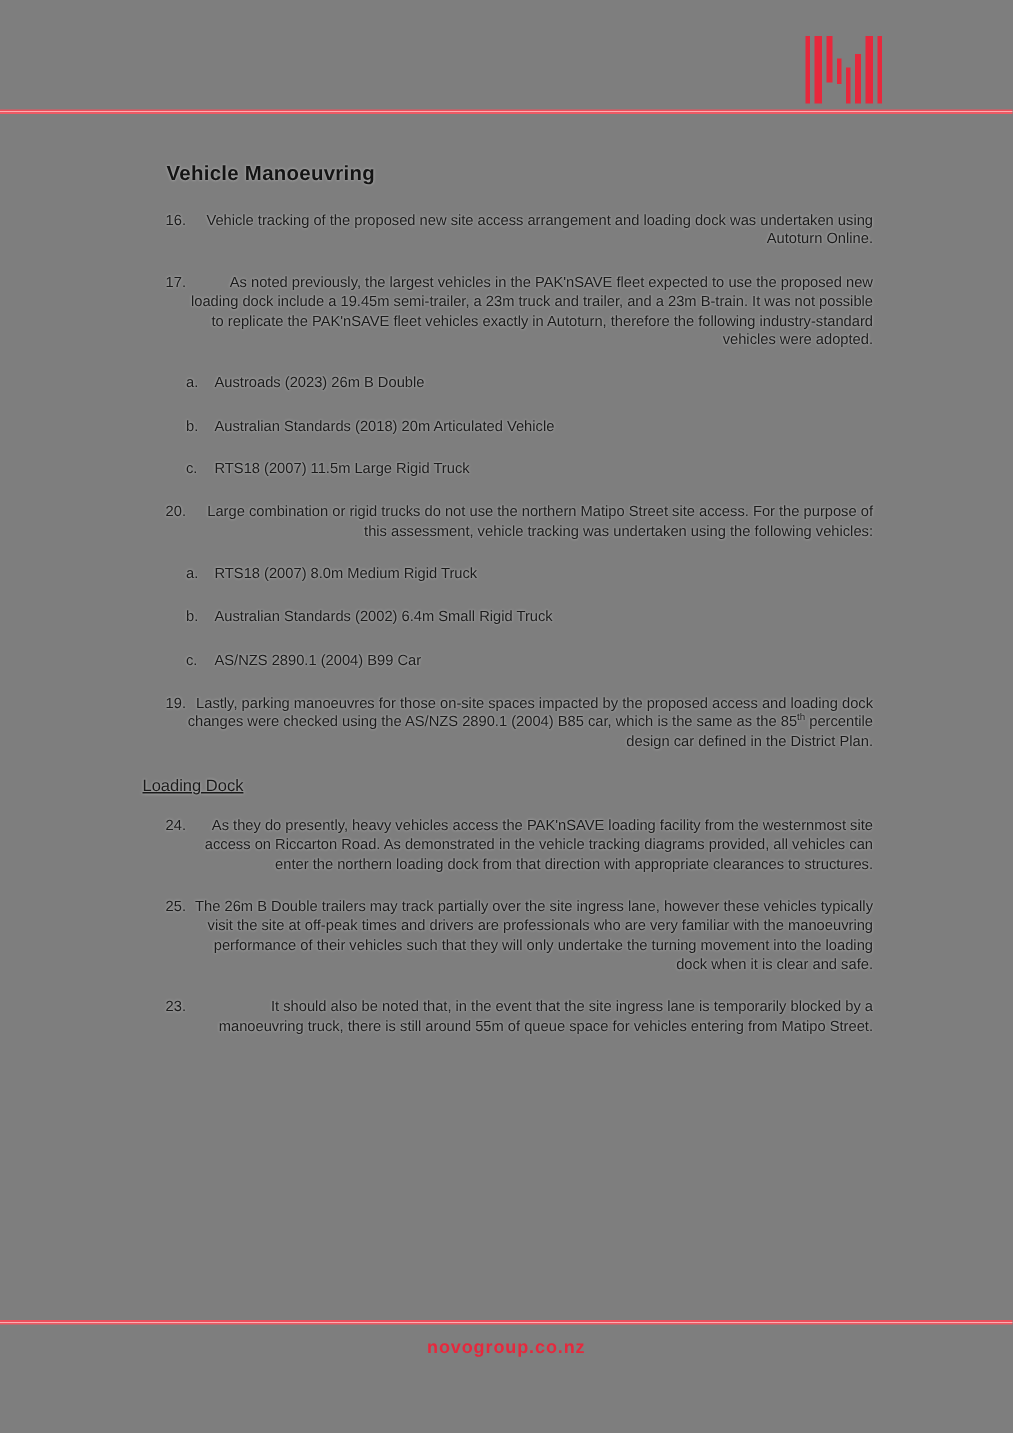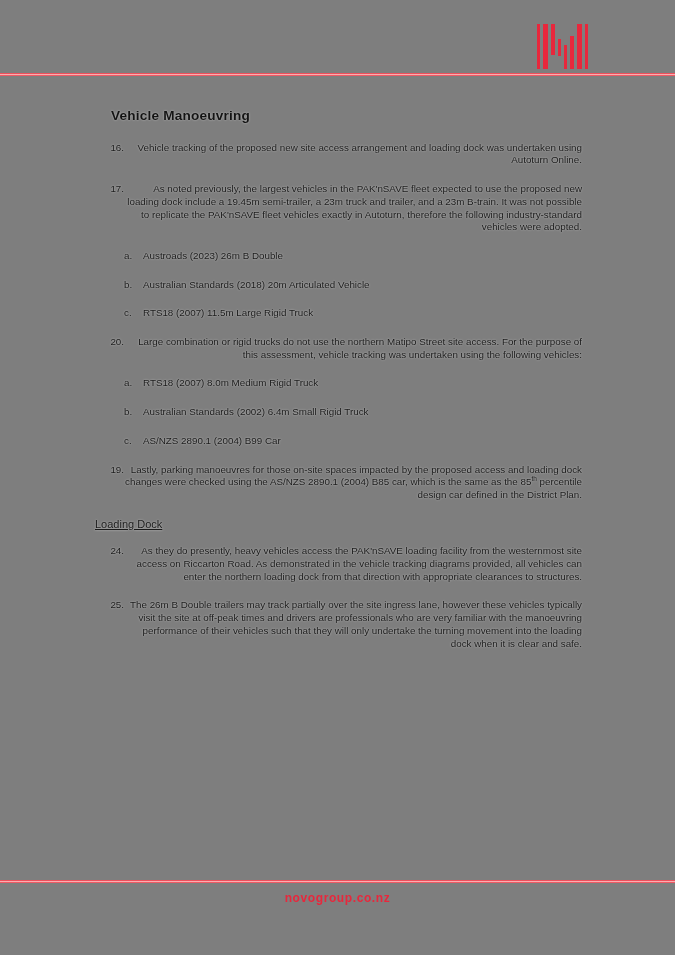--- a/index.html
+++ b/index.html
@@ -134,20 +134,24 @@
     <div class="para">
       <span class="num">24.</span>
       <span class="ptext">As they do presently, heavy vehicles access the PAK'nSAVE loading facility from the westernmost site access on Riccarton Road. As demonstrated in the vehicle tracking diagrams provided, all vehicles can enter the northern loading dock from that direction with appropriate clearances to structures.</span>
     </div>
 
     <div class="para">
       <span class="num">25.</span>
       <span class="ptext">The 26m B Double trailers may track partially over the site ingress lane, however these vehicles typically visit the site at off-peak times and drivers are professionals who are very familiar with the manoeuvring performance of their vehicles such that they will only undertake the turning movement into the loading dock when it is clear and safe.</span>
     </div>
 
+    <div class="para">
+      <span class="num">23.</span>
+      <span class="ptext">It should also be noted that, in the event that the site ingress lane is temporarily blocked by a manoeuvring truck, there is still around 55m of queue space for vehicles entering from Matipo Street.</span>
+    </div>
 
 
   </div>
 
   <div class="footer-rule"></div>
   <a class="footer-url" href="#">novogroup.co.nz</a>
 
 </div>
 
 </body></html>

